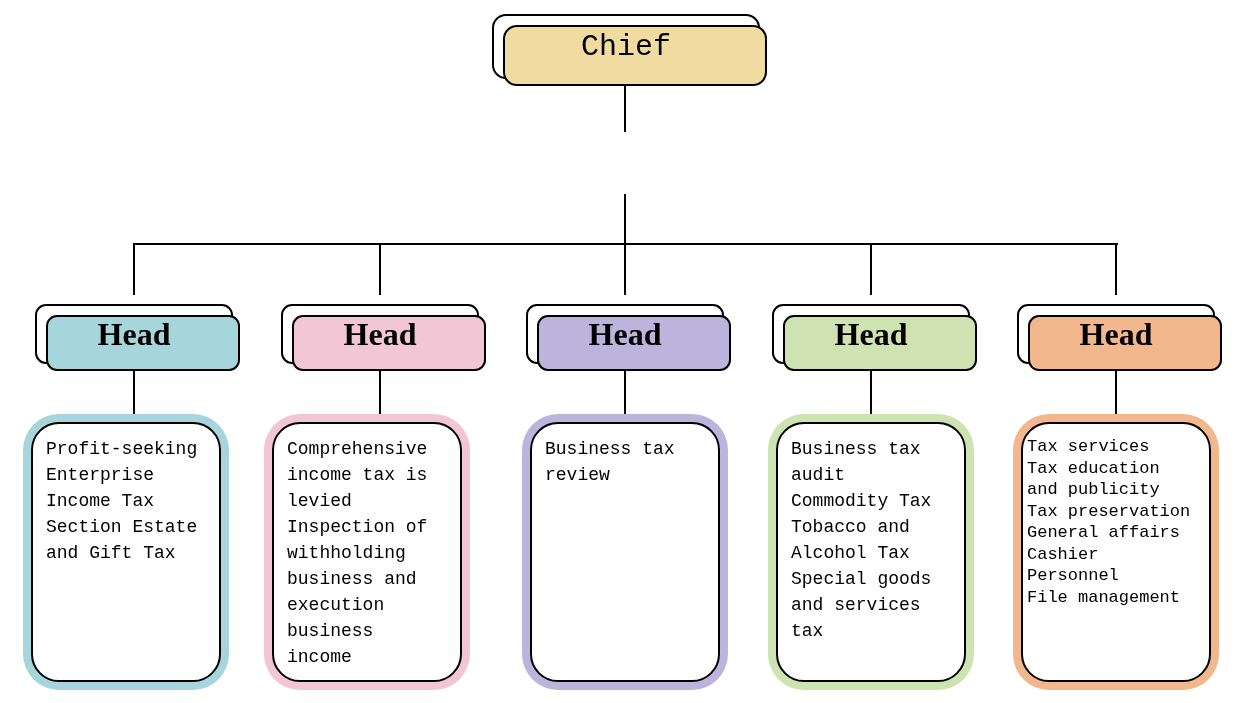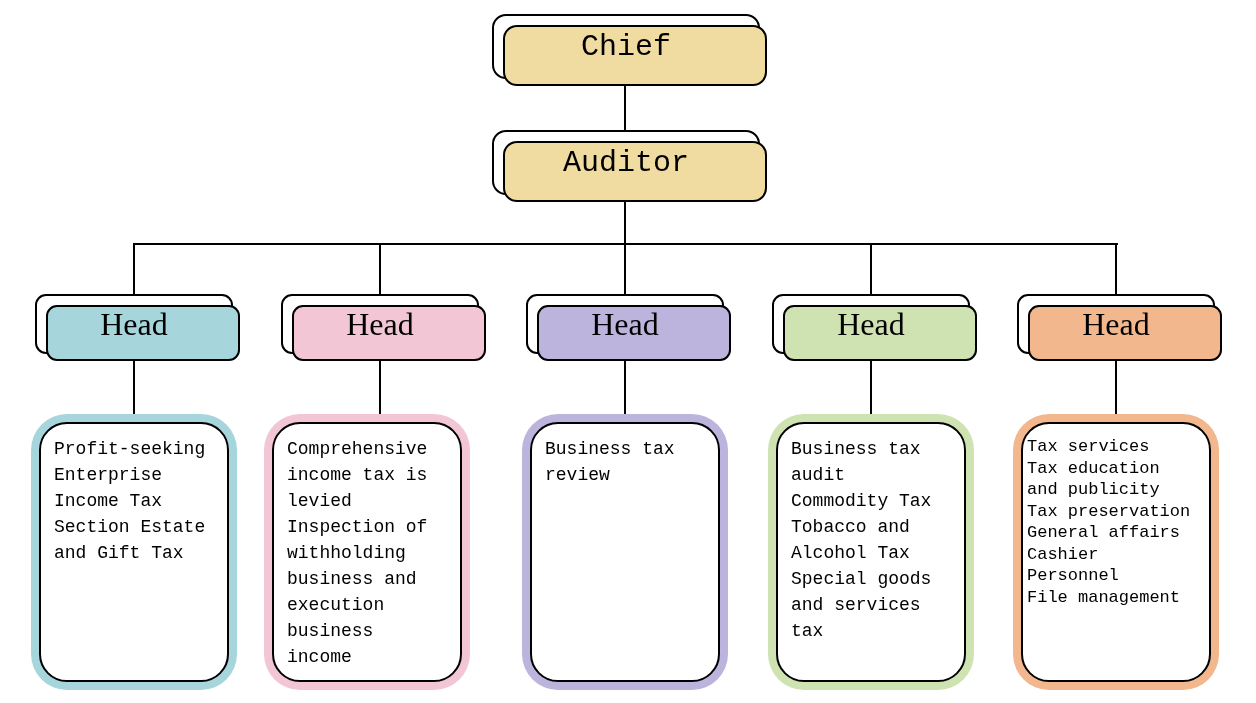--- a/index.html
+++ b/index.html
@@ -49,24 +49,25 @@
     height: 65px;
     border-radius: 14px;
   }
   .top-node .top-label {
     font-family: "Liberation Mono", monospace;
     font-size: 30px;
     color: #000000;
     letter-spacing: 0px;
   }
   .head-node {
-    top: 294px;
+    top: 304px;
     width: 198px;
     height: 60px;
     border-radius: 11px;
+    font-weight: bold;
   }
   .head-label {
     font-family: "Liberation Serif", serif;
     font-size: 32px;
     color: #000000;
   }
   .content-box {
     position: absolute;
     top: 414px;
     width: 206px;
@@ -104,31 +105,28 @@
 <div class="canvas">
 
   <div class="connector" style="left:624px; top:76px; width:2px; height:56px;"></div>
   <div class="connector" style="left:624px; top:194px; width:2px; height:51px;"></div>
   <div class="connector" style="left:134px; top:243px; width:984px; height:2px;"></div>
 
   <div class="node top-node" style="top: 14px; --shadow: #F0DCA0;">
     <span class="top-label">Chief</span>
   </div>
 
-  <div class="node top-node" style="top: 130px; --shadow: #F0DCA0;">
-    <span class="top-label">Auditor</span>
-  </div>
 
   <div id="columns-root">
       <div class="connector" style="left: 133px; top: 243px; width: 2px; height: 52px;"></div>
       <div class="connector" style="left: 133px; top: 350px; width: 2px; height: 66px;"></div>
   <div class="node head-node col-0" style="left: 35px; --shadow: #A6D6DB;">
     <span class="head-label">Head</span>
   </div>
-  <div class="content-box col-0" style="left: 31px; --shadow: #A6D6DB;">
+  <div class="content-box col-0" style="left: 23px; --shadow: #A6D6DB;">
     <div class="content-inner">Profit-seeking
 Enterprise
 Income Tax
 Section Estate
 and Gift Tax</div>
   </div>
 <div class="connector" style="left: 379px; top: 243px; width: 2px; height: 52px;"></div>
       <div class="connector" style="left: 379px; top: 350px; width: 2px; height: 66px;"></div>
   <div class="node head-node col-1" style="left: 281px; --shadow: #F2C6D4;">
     <span class="head-label">Head</span>

